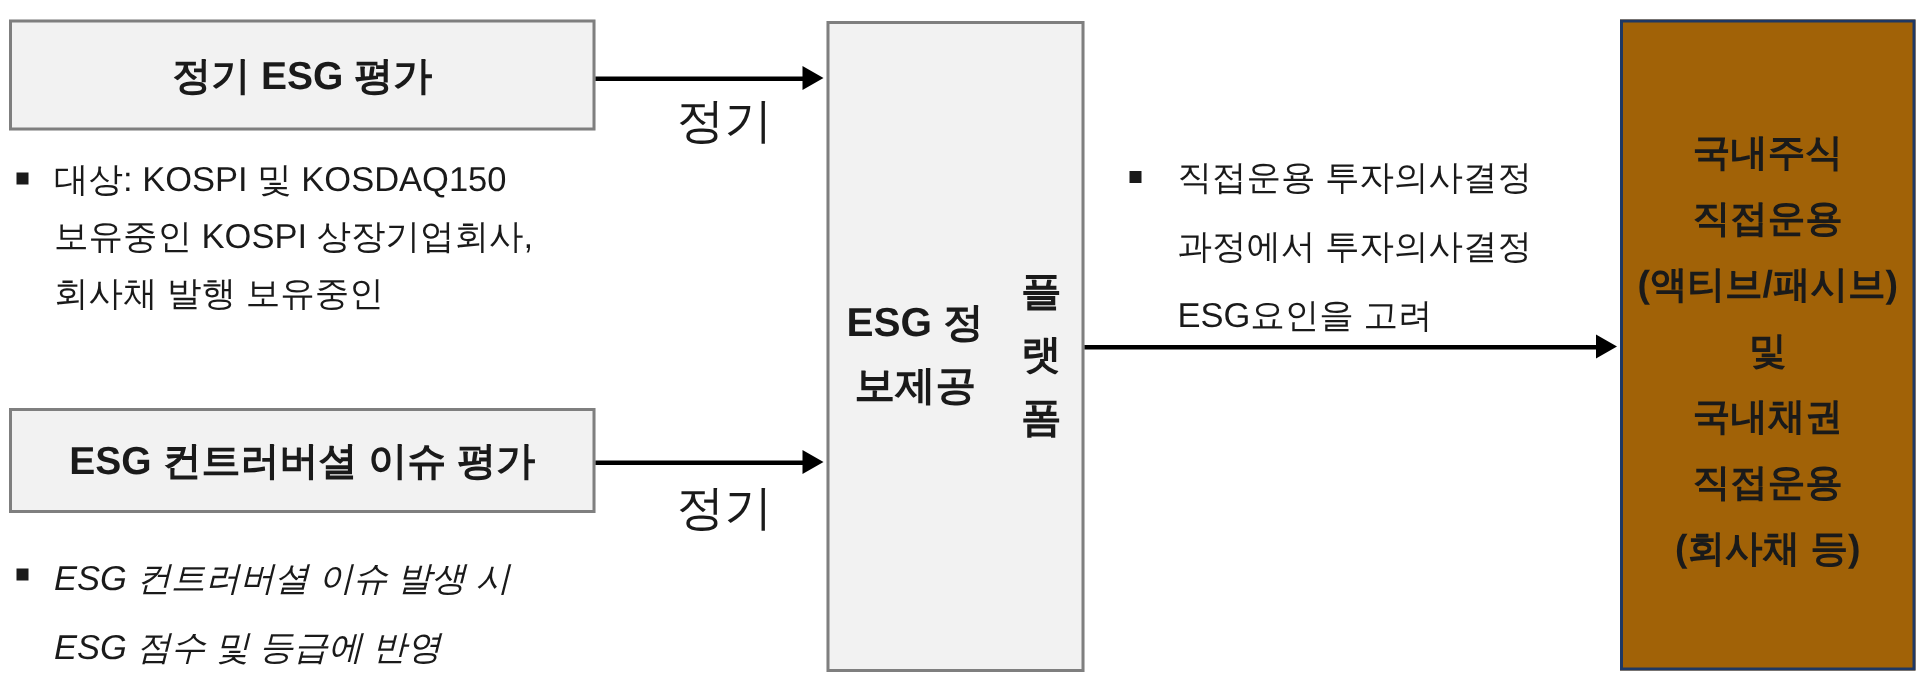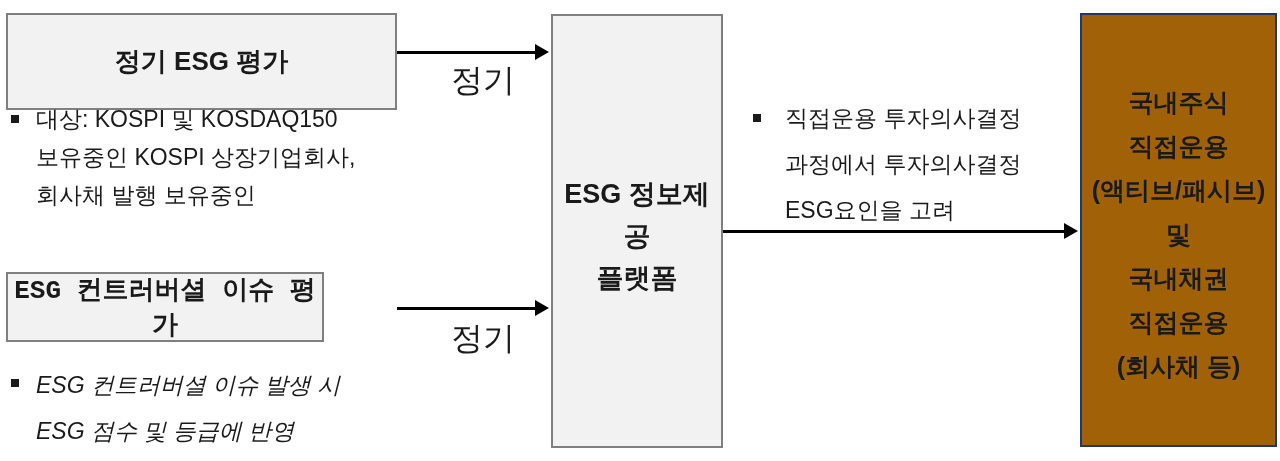--- a/index.html
+++ b/index.html
@@ -25,23 +25,23 @@
   
   .gbox {
     position: absolute;
     background: var(--box-fill);
     border: 2px solid var(--box-border);
     display: flex;
     align-items: center;
     justify-content: center;
     text-align: center;
   }
-  .box-regular    { left: 6px;    top: 13px;  width: 391px; height: 97px; }
-  .box-contro     { left: 6px;    top: 272px; width: 318px; height: 70px; font-family: Liberation Mono, monospace; }
-  .box-platform   { left: 551px;  top: 14px;  width: 172px; height: 434px; flex-direction: column; padding-top: 10px; }
+  .box-regular    { left: 6px;    top: 13px;  width: 391px; height: 74px; }
+  .box-contro     { left: 6px;    top: 272px; width: 391px; height: 70px; }
+  .box-platform   { left: 551px;  top: 14px;  width: 172px; height: 434px; flex-direction: row; padding-top: 10px; }
   .box-output {
     position: absolute;
     left: 1080px; top: 13px; width: 197px; height: 434px;
     background: #a16207;
     border: 2px solid var(--output-border);
     display: flex;
     flex-direction: column;
     align-items: center;
     justify-content: center;
     text-align: center;

